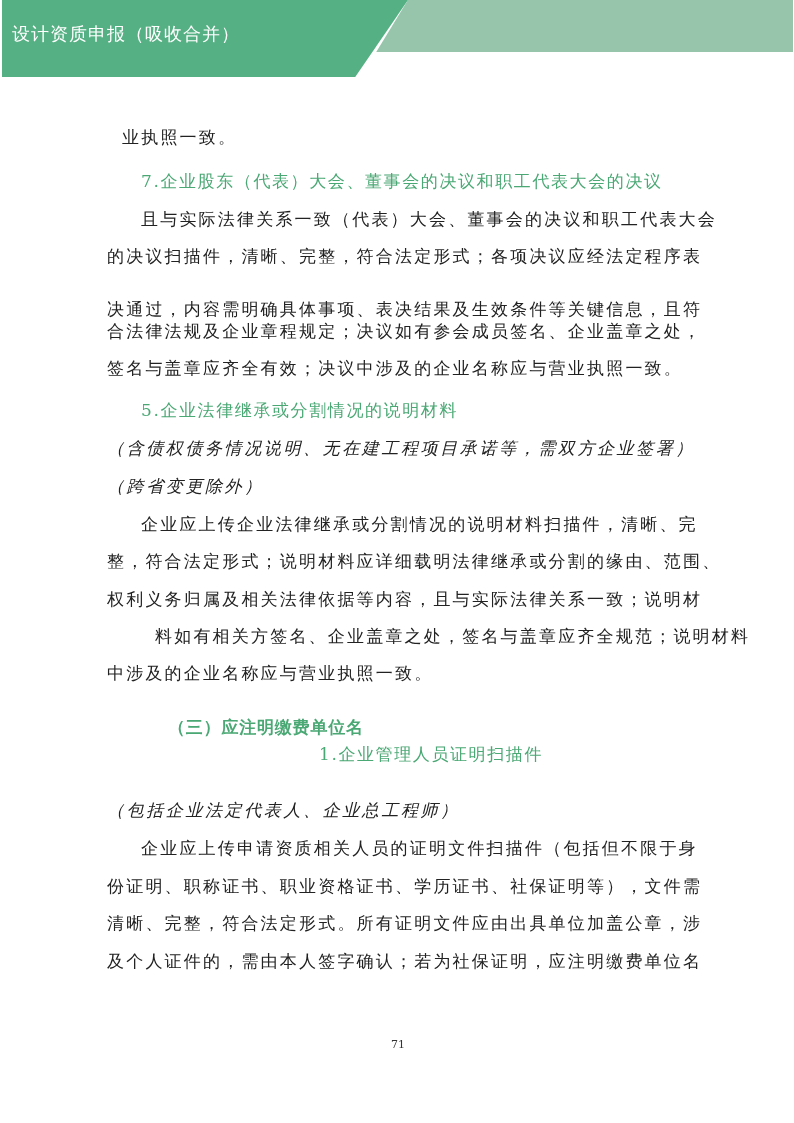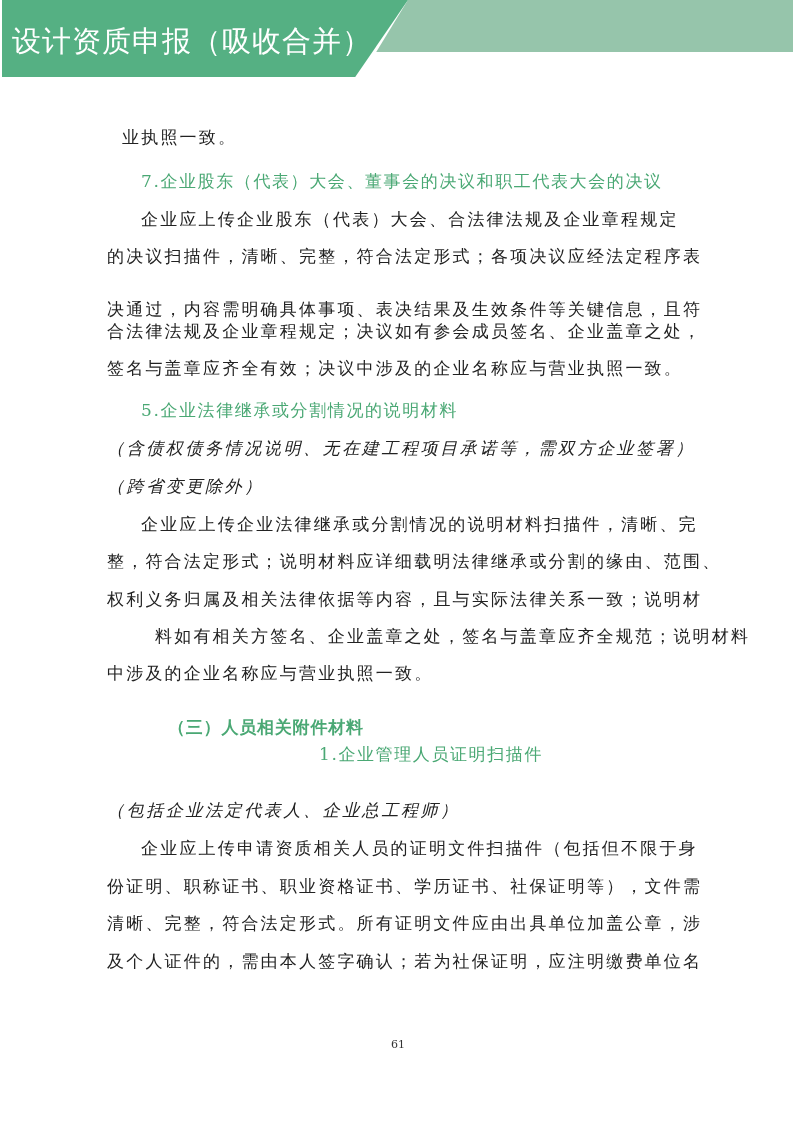--- a/index.html
+++ b/index.html
@@ -4,56 +4,56 @@
 <style>
   html, body { margin: 0; padding: 0; background: #ffffff; }
   body { width: 794px; height: 1123px; position: relative; overflow: hidden;
          font-family: "DejaVu Serif", "Liberation Serif", serif; color: #222; }
   .hdr-dark { position: absolute; left: 2px; top: 0; width: 406px; height: 77px;
               background: #55b083; clip-path: polygon(0 0, 100% 0, 87% 100%, 0 100%); }
   .hdr-light { position: absolute; left: 340px; top: 0; width: 453px; height: 52px;
                background: #96c5ab; clip-path: polygon(15% 0, 100% 0, 100% 100%, 8% 100%); z-index: 0; }
   .hdr-dark { z-index: 1; }
   .hdr-title { position: absolute; left: 12px; top: 22px; z-index: 2; color: #ffffff;
-               font-family: "DejaVu Sans", "Liberation Sans", sans-serif; font-size: 29px;
+               font-family: "DejaVu Sans", "Liberation Sans", sans-serif; font-size: 18px;
                letter-spacing: 1px; white-space: nowrap; }
   .line { position: absolute; left: 107px; width: 580px; font-size: 17px; line-height: 20px;
           white-space: nowrap; letter-spacing: 2.2px; }
   .indent { left: 141px; }
   .h4 { color: #4aa874; font-size: 17px; letter-spacing: 1.6px; }
   .h4.bold { font-weight: bold; font-family: "DejaVu Sans", "Liberation Sans", sans-serif; letter-spacing: 0.8px; }
   .ital { font-style: italic; letter-spacing: 2.6px; }
   .pagenum { position: absolute; left: 388px; top: 1038px; width: 20px; text-align: center;
              font-size: 11px; color: #333; }
 </style>
 </head>
 <body>
 
 <div class="hdr-light"></div>
 <div class="hdr-dark"></div>
 <div class="hdr-title">设计资质申报（吸收合并）</div>
 
 <div id="content">
     <div class="line" style="top: 127px; margin-left: 15px;">业执照一致。</div>
     <div class="line indent h4" style="top: 171px;">7.企业股东（代表）大会、董事会的决议和职工代表大会的决议</div>
-    <div class="line indent" style="top: 209px;">企业应上传企业股东（代表）大会、合法律法规及企业章程规定</div>
+    <div class="line indent" style="top: 209px;">且与实际法律关系一致（代表）大会、董事会的决议和职工代表大会</div>
     <div class="line" style="top: 246px;">的决议扫描件，清晰、完整，符合法定形式；各项决议应经法定程序表</div>
     <div class="line" style="top: 283px; margin-top: 16px;">决通过，内容需明确具体事项、表决结果及生效条件等关键信息，且符</div>
     <div class="line" style="top: 321px;">合法律法规及企业章程规定；决议如有参会成员签名、企业盖章之处，</div>
     <div class="line" style="top: 358px;">签名与盖章应齐全有效；决议中涉及的企业名称应与营业执照一致。</div>
     <div class="line indent h4" style="top: 400px;">5.企业法律继承或分割情况的说明材料</div>
     <div class="line ital" style="top: 438px;">（含债权债务情况说明、无在建工程项目承诺等，需双方企业签署）</div>
     <div class="line ital" style="top: 476px;">（跨省变更除外）</div>
     <div class="line indent" style="top: 514px;">企业应上传企业法律继承或分割情况的说明材料扫描件，清晰、完</div>
     <div class="line" style="top: 551px;">整，符合法定形式；说明材料应详细载明法律继承或分割的缘由、范围、</div>
     <div class="line" style="top: 589px;">权利义务归属及相关法律依据等内容，且与实际法律关系一致；说明材</div>
     <div class="line" style="top: 626px; margin-left: 48px;">料如有相关方签名、企业盖章之处，签名与盖章应齐全规范；说明材料</div>
     <div class="line" style="top: 663px;">中涉及的企业名称应与营业执照一致。</div>
-    <div class="line h4 bold" style="left: 168px; top: 717px;">（三）人员相关附件材料</div>
+    <div class="line h4 bold" style="left: 168px; top: 717px;">（三）应注明缴费单位名</div>
     <div class="line indent h4" style="top: 744px; text-align: center;">1.企业管理人员证明扫描件</div>
     <div class="line ital" style="top: 800px;">（包括企业法定代表人、企业总工程师）</div>
     <div class="line indent" style="top: 838px;">企业应上传申请资质相关人员的证明文件扫描件（包括但不限于身</div>
     <div class="line" style="top: 876px;">份证明、职称证书、职业资格证书、学历证书、社保证明等），文件需</div>
     <div class="line" style="top: 913px;">清晰、完整，符合法定形式。所有证明文件应由出具单位加盖公章，涉</div>
     <div class="line" style="top: 951px;">及个人证件的，需由本人签字确认；若为社保证明，应注明缴费单位名</div>
   </div>
 
-<div class="pagenum">61</div>
+<div class="pagenum">71</div>
 
 </body></html>

